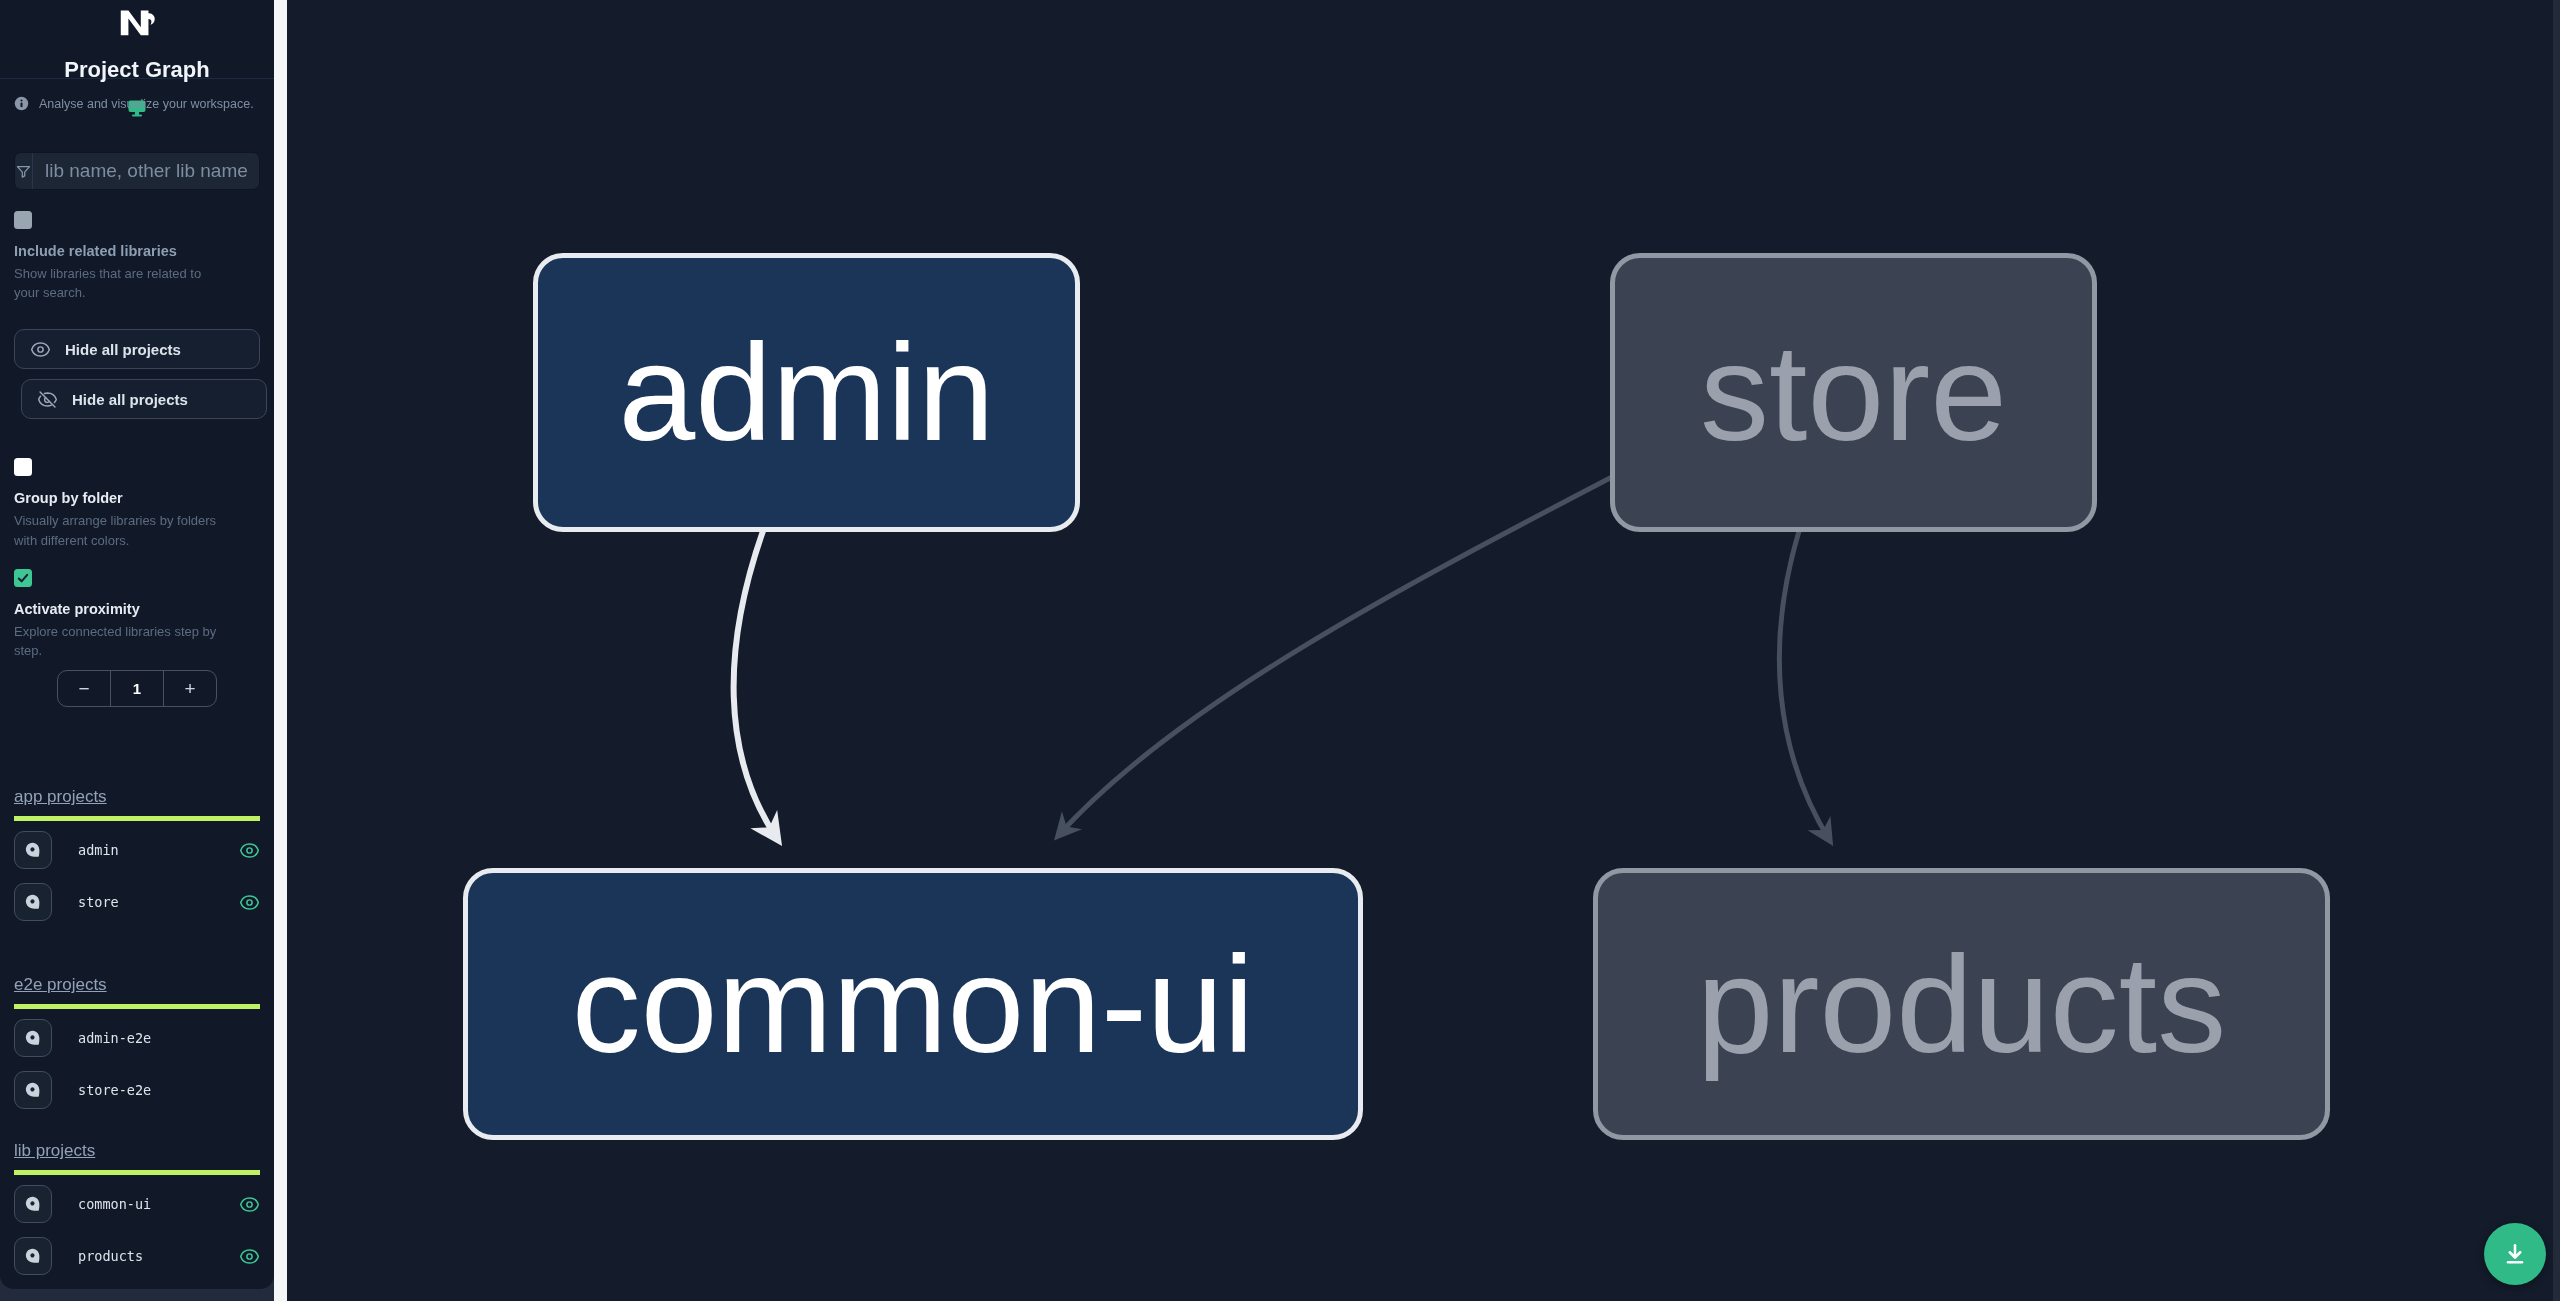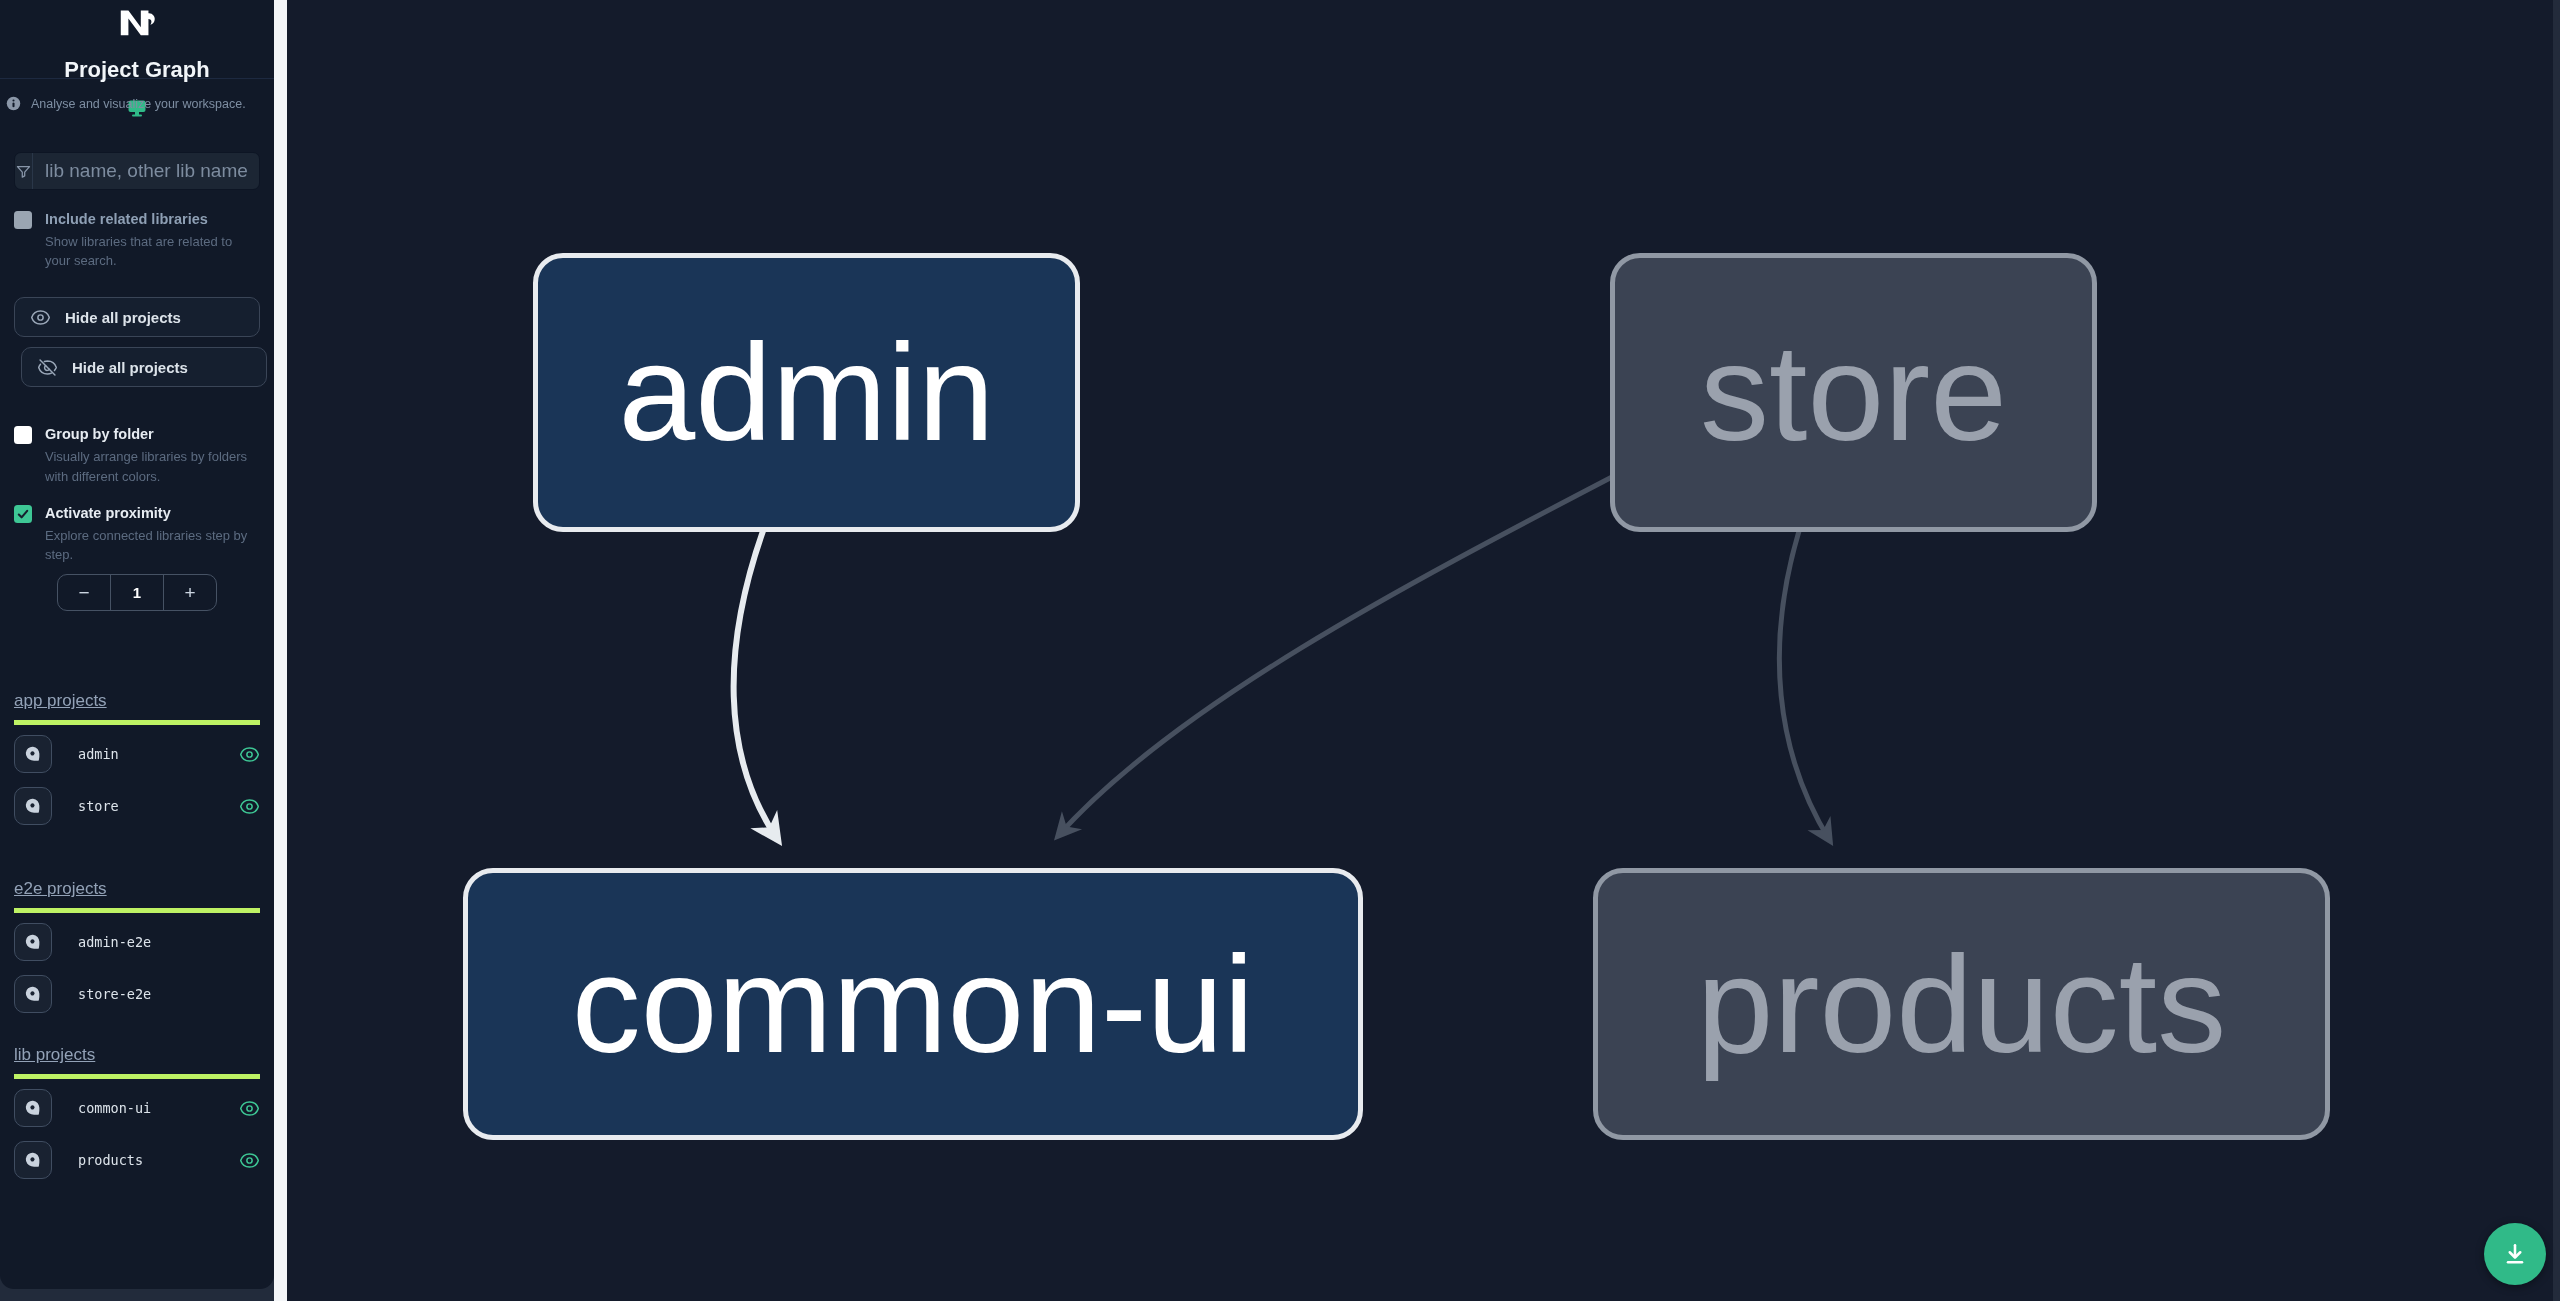--- a/index.html
+++ b/index.html
@@ -50,21 +50,21 @@
     background:#f4f6f8; z-index:6; cursor:col-resize;
   }
 
   .sb-header {
     height:79px; display:flex; align-items:center; gap:15px;
     padding:0 16px; border-bottom:1px solid #1d2940;flex-direction:column;
   }
   .sb-title { font-size:22px; font-weight:700; color:#f1f5f9; }
 
   .sb-tagline {
-    margin-top:17px; padding:0 6px;
+    margin-top:17px; padding:0 14px;
     display:flex; align-items:center; gap:10px;
     font-size:12.5px; color:#7e8ea2; white-space:nowrap;
   }
 
   .search {
     margin:41px 14px 0; height:38px;
     display:flex; align-items:stretch;
     background:#1c2634; border:1px solid #0d1524; border-radius:7px;
     overflow:hidden;
   }
@@ -72,21 +72,21 @@
     width:42px; display:flex; align-items:center; justify-content:center;
     border-right:1px solid #2a3749;
   }
   .search input {
     flex:1; background:transparent; border:none; outline:none;
     padding:0 12px; font-size:19px; color:#e2e8f0;
     font-family:"Liberation Sans", sans-serif;
   }
   .search input::placeholder { color:#7d8c9f; }
 
-  .opt { display:flex; gap:13px; padding:0 14px; cursor:default; }
+  .opt { display:flex; gap:13px; padding:0 14px; cursor:default;flex-direction:column; }
   .opt .cb {
     flex:0 0 18px; width:18px; height:18px; margin-top:1px;
     border-radius:3.5px; cursor:pointer;
     display:flex; align-items:center; justify-content:center;
   }
   .cb-gray  { background:#9aa5b2; }
   .cb-white { background:#ffffff; }
   .cb-checked { background:#3ec795; }
   .opt-label { font-size:14.5px; font-weight:700; color:#e7ecf2; line-height:18px; }
   .opt.disabled .opt-label { color:#8e9fb4; }

